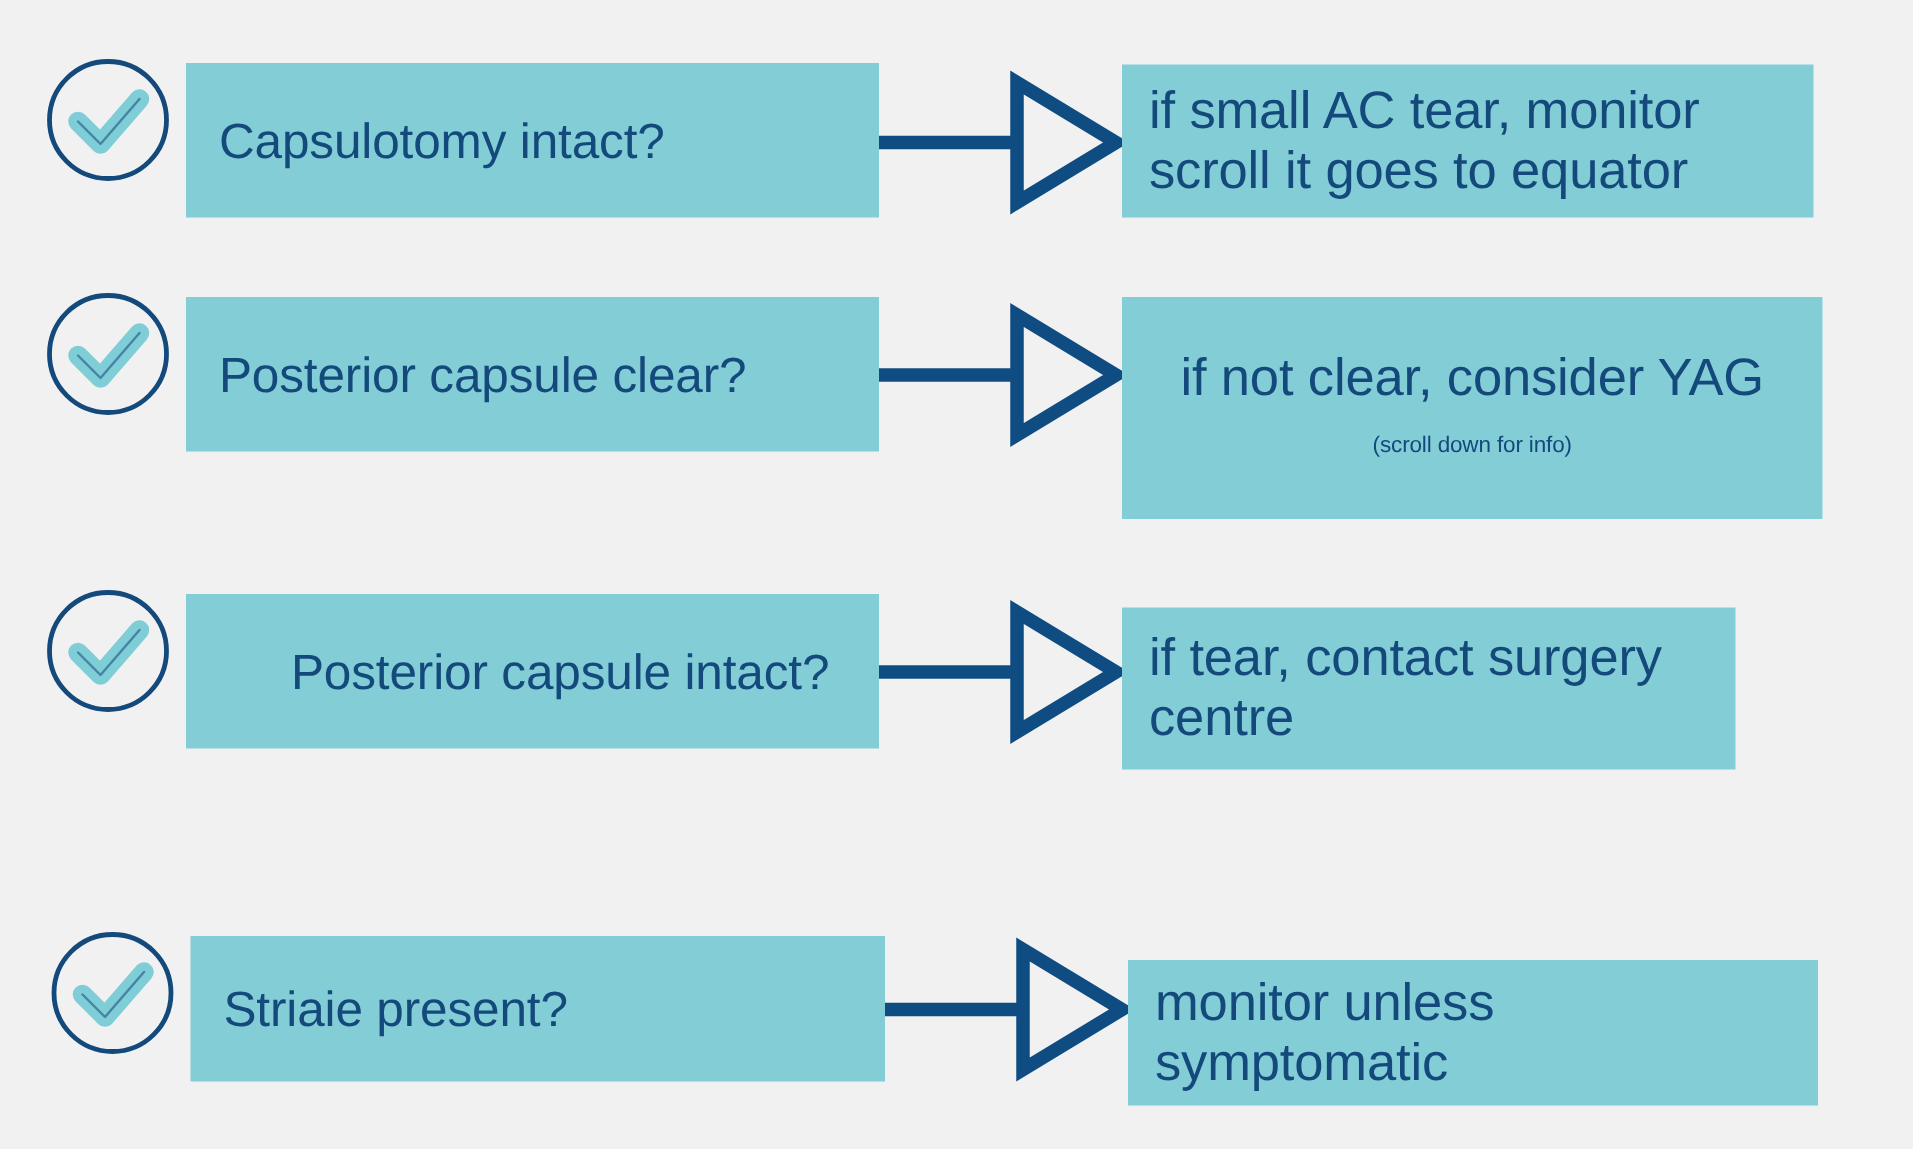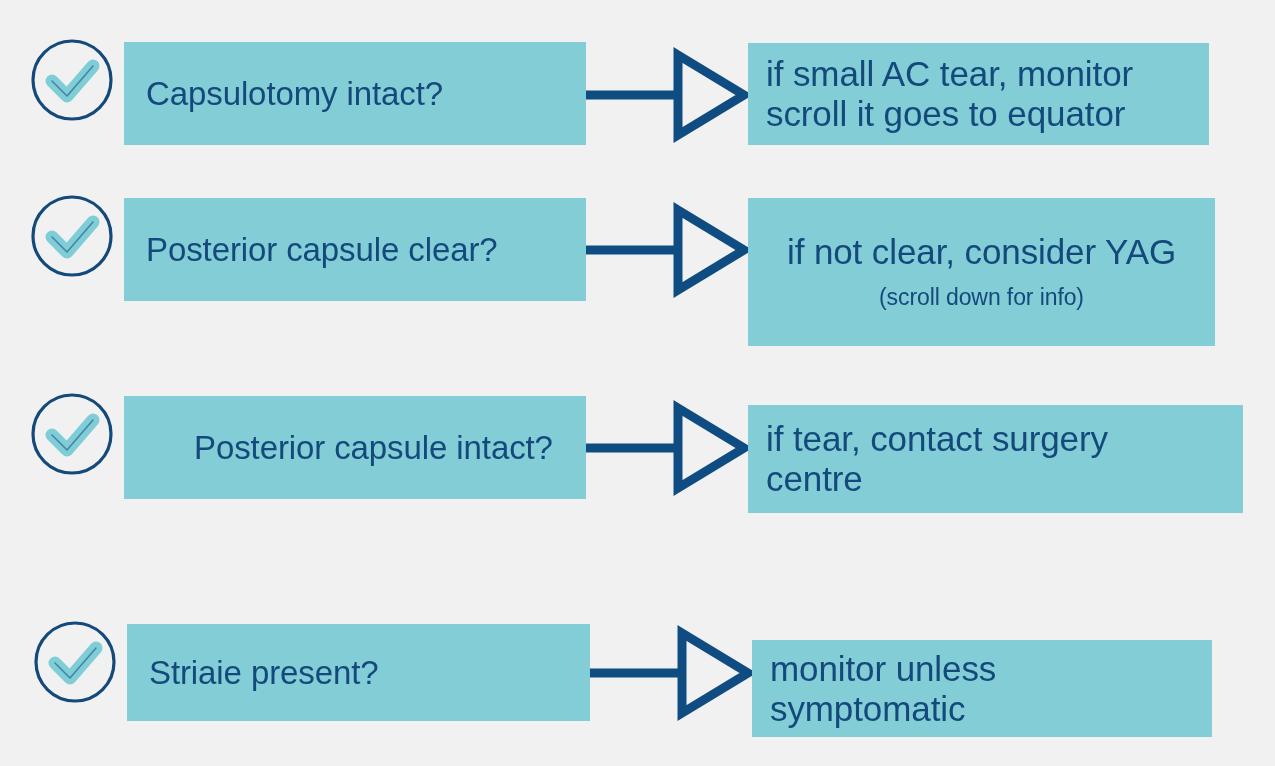--- a/index.html
+++ b/index.html
@@ -61,21 +61,21 @@
     padding-left: 18px;
   }
   .action-box.centered {
     align-items: center;
   }
   .action-box.centered .line {
     padding-left: 0;
     text-align: center;
   }
   .action-box .line.small {
-    font-size: 23px;
+    font-size: 15px;
     line-height: 30px;
     margin-top: 10px;
   }
 
   
   .arrow {
     position: absolute;
   }
   .arrow svg {
     display: block;
@@ -147,21 +147,21 @@
     <span class="line">Posterior capsule intact?</span>
   </div>
 
   <div class="arrow" style="left:586px; top:393px;">
     <svg width="164" height="110" viewBox="0 0 164 110">
       <line x1="0" y1="55" x2="94" y2="55" stroke="#0f4c81" stroke-width="9"></line>
       <path d="M92 15 L158 55 L92 95 Z" fill="none" stroke="#0f4c81" stroke-width="9" stroke-linejoin="miter"></path>
     </svg>
   </div>
 
-  <div class="flow-box action-box" style="left:748px; top:405px; width:495px; height:108px;">
+  <div class="flow-box action-box" style="left:748px; top:405px; width:409px; height:108px;">
     <span class="line">if tear, contact surgery</span>
     <span class="line">centre</span>
   </div>
 
   <div class="check-icon" style="left:31px; top:618px;">
     <svg viewBox="0 0 88 88">
       <circle cx="44" cy="44" r="39" fill="none" stroke="#14497b" stroke-width="3.2"></circle>
       <path d="M24 45 L39 60 L65 30" fill="none" stroke="#7fcdd6" stroke-width="13" stroke-linecap="round" stroke-linejoin="round"></path>
       <path d="M24 45 L39 60 L65 30" fill="none" stroke="#14497b" stroke-width="1.6" stroke-linecap="round" stroke-linejoin="round" opacity="0.55"></path>
     </svg>

